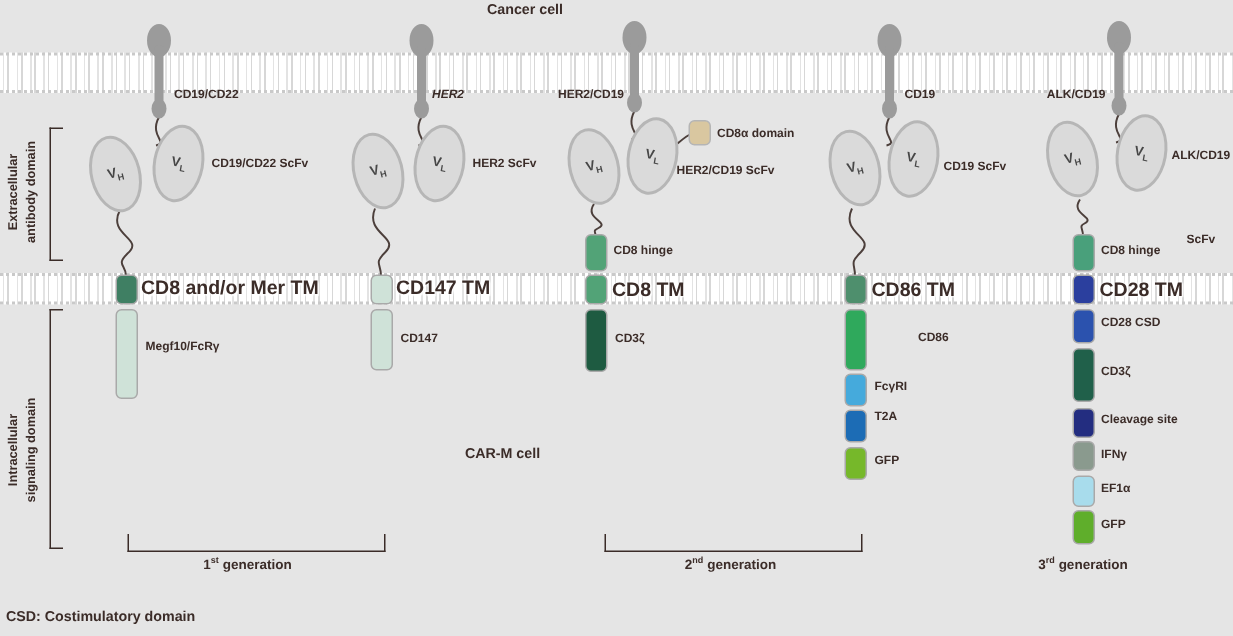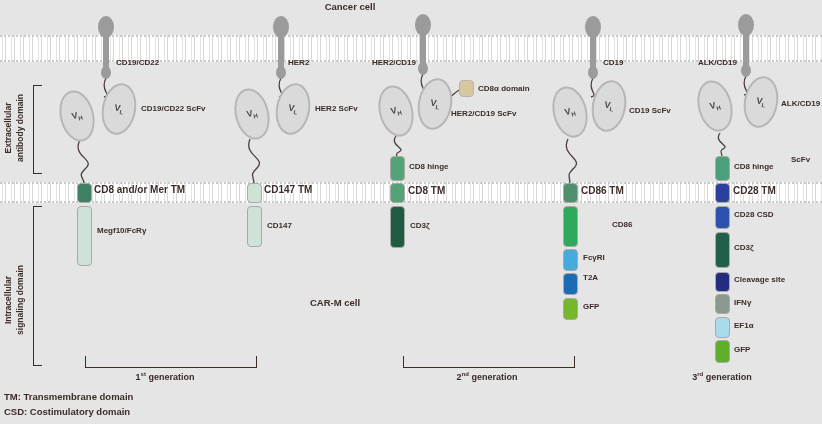--- a/index.html
+++ b/index.html
@@ -9,21 +9,21 @@
   }
   .membrane{
     position:absolute;left:0;width:822px;box-sizing:border-box;z-index:1;
     background:repeating-linear-gradient(90deg,#ffffff 0 2px,#e3e3e3 2px 3px,#ffffff 3px 5px,#d7d7d7 5px 6px,#ffffff 6px 9px);
     border-top:2px dotted #c9c9c9;border-bottom:2px dotted #c9c9c9;
   }
   .title{position:absolute;font-size:9.5px;font-weight:700;text-align:center;z-index:6;}
   .antigen-label,.scfv-label,.box-label,.leader-label{
     position:absolute;font-size:8px;font-weight:600;white-space:nowrap;z-index:6;
   }
-  .tm-label{position:absolute;font-size:10px;font-weight:700;white-space:nowrap;z-index:6;
+  .tm-label{position:absolute;font-size:13px;font-weight:700;white-space:nowrap;z-index:6;
     text-shadow:0 0 2px #fff,0 0 2px #fff,1px 1px 1px #fff;}
   .hinge-label{position:absolute;font-size:8px;font-weight:600;white-space:nowrap;z-index:6;}
   .box{position:absolute;width:15px;border:1px solid #a9a9a9;border-radius:4px;box-sizing:border-box;z-index:4;}
   .oval{position:absolute;width:34px;height:52px;background:#dadada;border:2px solid #b6b6b6;border-radius:50%;
     display:flex;align-items:center;justify-content:center;color:#474747;font-weight:700;font-size:9px;z-index:3;box-sizing:border-box;}
   .oval sub{font-size:6px;line-height:1;}
   .stalk-knob{position:absolute;width:16px;height:22px;background:#9b9b9b;border-radius:50%;z-index:2;}
   .stalk-stem{position:absolute;width:6px;background:#9b9b9b;border-radius:3px;z-index:2;}
   .stalk-tip{position:absolute;width:10px;height:13px;background:#9b9b9b;border-radius:50%;z-index:2;}
   .leader-box{position:absolute;width:15px;height:17px;background:#d9c7a0;border:1px solid #b5b5b5;border-radius:4px;box-sizing:border-box;z-index:4;}
@@ -87,21 +87,21 @@
     <div class="box" style="left: 77px; top: 183px; height: 20px; background-color: rgb(63, 127, 99);"></div>
     <div class="tm-label" style="left:94px;top:184px;">CD8 and/or Mer TM</div>
     <div class="box" style="left: 77px; top: 206px; height: 60px; background-color: rgb(207, 226, 216);"></div>
     <div class="box-label" style="left:97px;top:226px;">Megf10/FcRγ</div>
   </div>
 
   <div>
     <div class="stalk-knob" style="left:273px;top:16px;"></div>
     <div class="stalk-stem" style="left:278px;top:30px;height:42px;"></div>
     <div class="stalk-tip" style="left:276px;top:66px;"></div>
-    <div class="antigen-label" style="left:288px;top:58px;">HER2</div>
+    <div class="antigen-label" style="left:288px;top:58px;font-style:italic;">HER2</div>
     <div class="oval" style="left:235px;top:88px;transform:rotate(-14deg);">
         <span><span>V</span><sub>H</sub></span>
       </div>
     <div class="oval" style="left:276px;top:83px;transform:rotate(10deg);">
         <span><span>V</span><sub>L</sub></span>
       </div>
     <div class="scfv-label" style="left:315px;top:104px;">HER2 ScFv</div>
     <div class="box" style="left: 247px; top: 183px; height: 20px; background-color: rgb(207, 226, 216);"></div>
     <div class="tm-label" style="left:264px;top:184px;">CD147 TM</div>
     <div class="box" style="left: 247px; top: 206px; height: 41px; background-color: rgb(207, 226, 216);"></div>
@@ -184,16 +184,15 @@
     <div class="box" style="left: 715px; top: 340px; height: 23px; background-color: rgb(95, 174, 43);"></div>
     <div class="box-label" style="left:734px;top:345px;">GFP</div>
   </div>
 
   <div class="gen-bracket" style="left:85px;top:356px;width:170px;"></div>
   <div class="gen-label" style="left:120px;top:371px;"><span>1</span><sup>st</sup> <span>generation</span></div>
   <div class="gen-bracket" style="left:403px;top:356px;width:170px;"></div>
   <div class="gen-label" style="left:442px;top:371px;"><span>2</span><sup>nd</sup> <span>generation</span></div>
   <div class="gen-label" style="left:677px;top:371px;"><span>3</span><sup>rd</sup> <span>generation</span></div>
 
-  <div class="legend-line" style="left:4px;top:391px;">TM: Transmembrane domain</div>
   <div class="legend-line" style="left:4px;top:406px;">CSD: Costimulatory domain</div>
 
 </div>
 
 </body></html>

